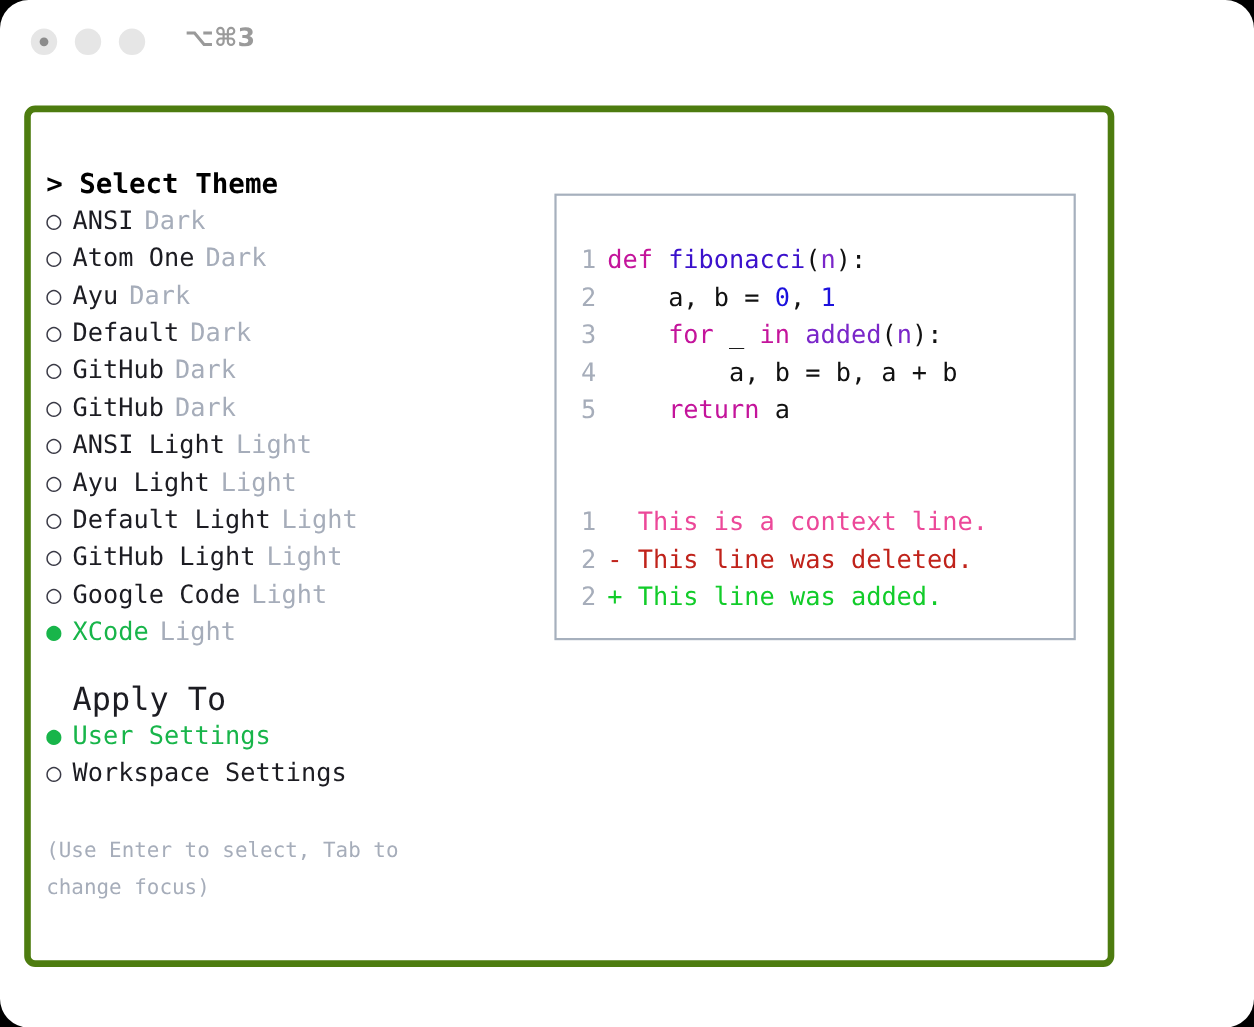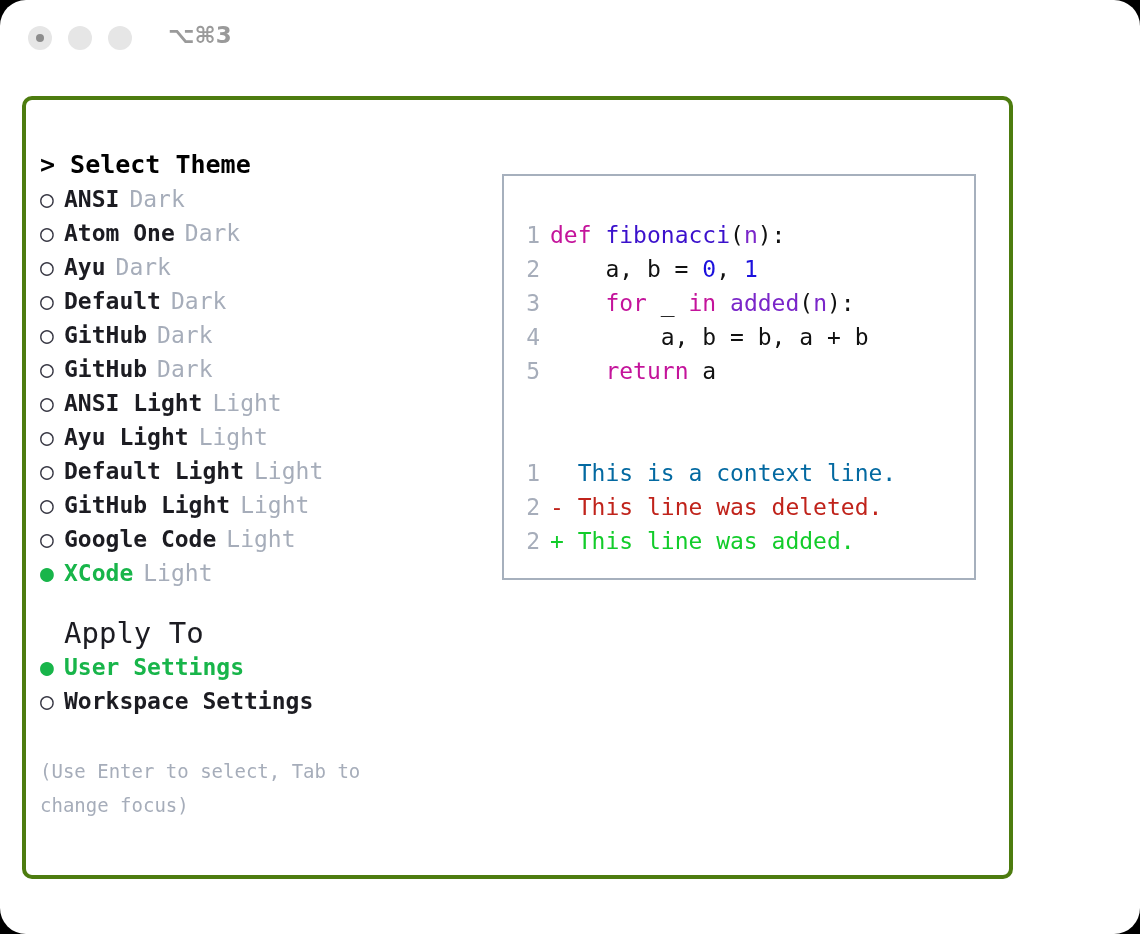--- a/index.html
+++ b/index.html
@@ -63,21 +63,21 @@
     color: #9a9a9a;
     letter-spacing: 0px;
   }
   
   .panel {
     position: absolute;
     left: 22px;
     top: 96px;
     width: 991px;
     height: 783px;
-    border: 4px solid #4d7c0f;
+    border: 6px solid #4d7c0f;
     border-radius: 10px;
     box-sizing: border-box;
     background: #ffffff;
   }
   .columns {
     position: absolute;
     left: 0; top: 0;
     width: 100%;
     height: 100%;
   }
@@ -110,21 +110,21 @@
   }
   .marker {
     display: inline-block;
     width: 24px;
     flex: 0 0 24px;
     font-size: 23px;
     line-height: 34px;
   }
   .marker.off { color: #3b3b47; }
   .marker.on  { color: #18b54a; }
-  .opt-label { color: #1c1c22; font-weight: bold; }
+  .opt-label { color: #1c1c22; }
   .opt-label.sel { color: #18b54a; }
   .opt-tag {
     color: #a6adba;
     margin-left: 10px;
   }
   .section-title {
     font-size: 29px;
     color: #1c1c22;
     line-height: 34px;
     padding-left: 24px;
@@ -169,21 +169,21 @@
     padding-right: 10px;
     box-sizing: border-box;
   }
   .code-text { color: #1c1c22; text-align: right; }
   .tok-kw   { color: #c4149b; }
   .tok-fn   { color: #3b11cc; }
   .tok-num  { color: #1c11dd; }
   .tok-call { color: #7a26c9; }
   .tok-arg  { color: #7a26c9; }
   .tok-plain{ color: #111111; }
-  .diff-ctx { color: #0369a1; }
+  .diff-ctx { color: #ec4899; }
   .diff-del { color: #c0231b; }
   .diff-add { color: #12cc2a; }
   .blank-line { height: 34px; }
 </style>
 </head>
 <body>
 
 <div class="window">
 
   <div class="titlebar">

